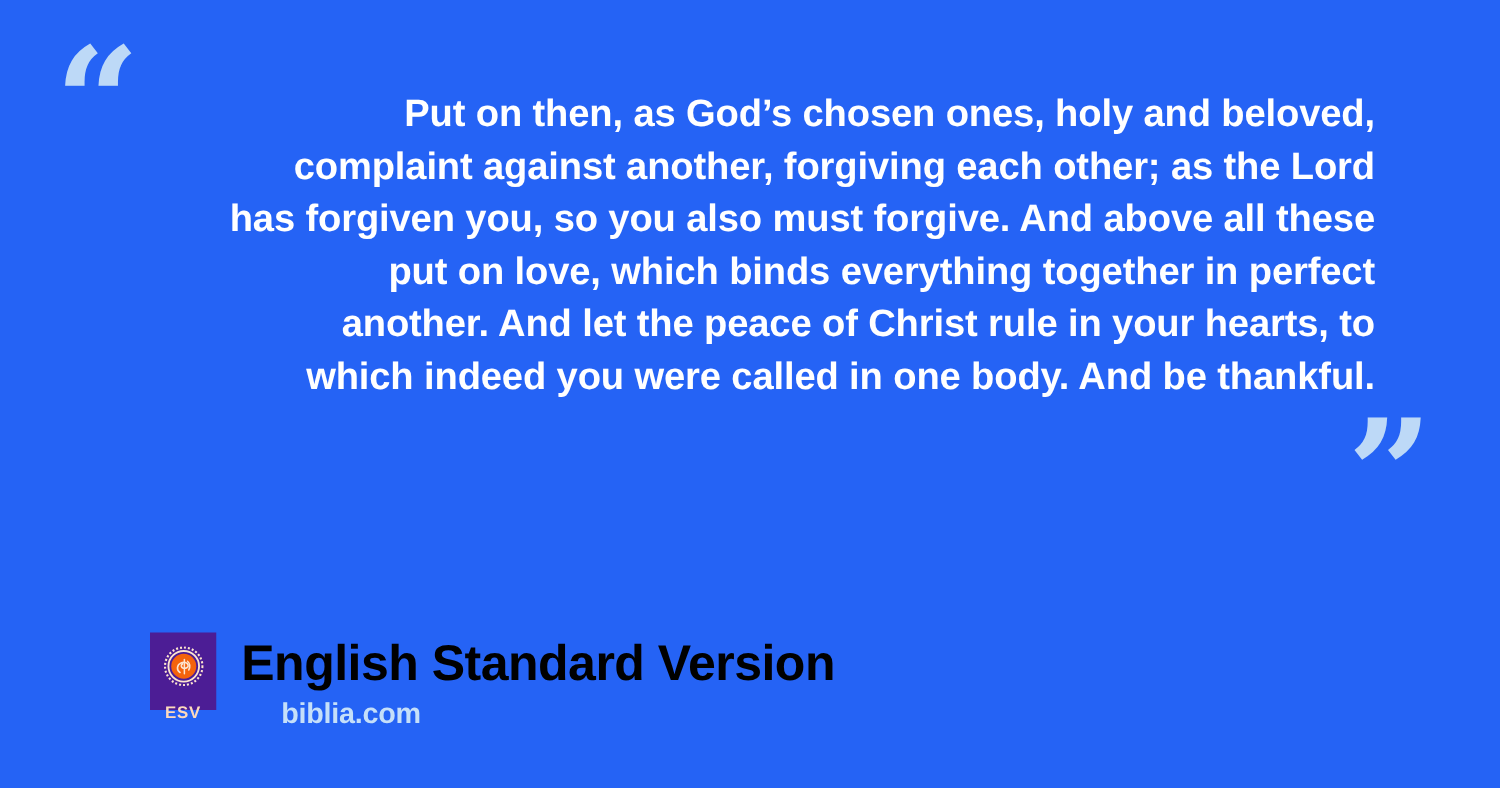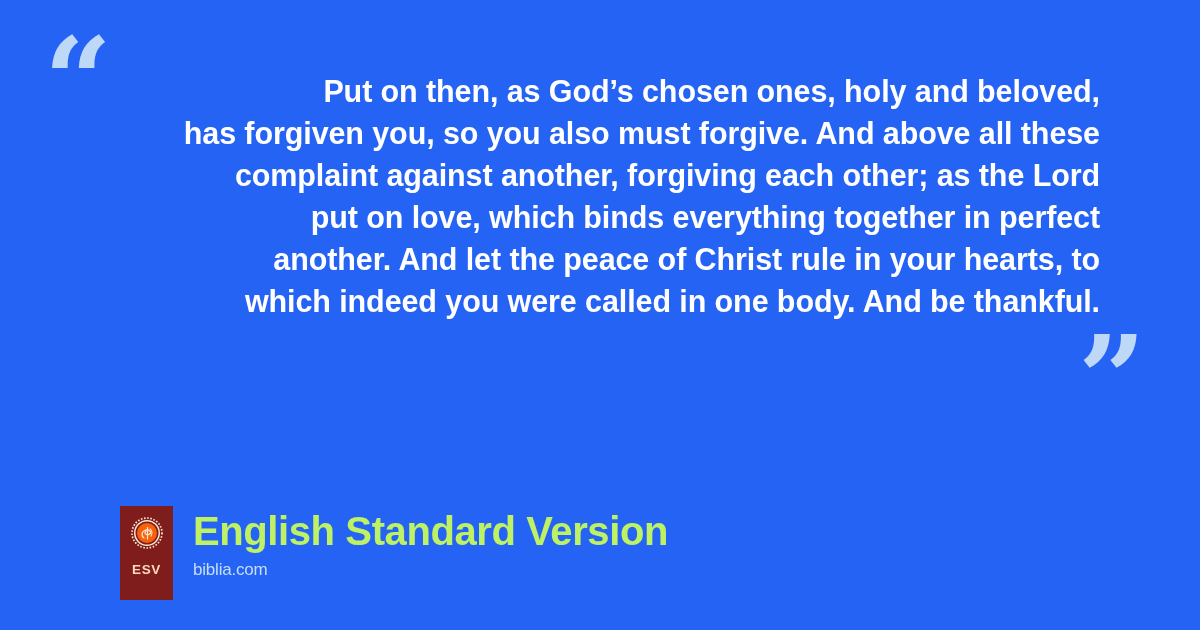--- a/index.html
+++ b/index.html
@@ -64,22 +64,22 @@
     position: absolute;
     left: 120px;
     top: 506px;
     display: flex;
     flex-direction: row;
     align-items: flex-start;
   }
 
   #esv-logo {
     width: 53px;
-    height: 94px;
-    background: #7f1d1d;
+    height: 62px;
+    background: #4c1d95;
     display: flex;
     flex-direction: column;
     align-items: center;
     justify-content: flex-start;
     flex: 0 0 auto;
     padding-top: 11px;
     box-sizing: border-box;
   }
   #esv-seal {
     width: 32px;
@@ -96,48 +96,49 @@
   }
 
   #attribution-text {
     margin-left: 20px;
     display: flex;
     flex-direction: column;
     justify-content: flex-start;
     padding-top: 2px;
   }
   #version-name {
-    color: #bef264;
+    color: #000000;
     font-size: 40px;
     font-weight: 700;
     line-height: 46px;
     letter-spacing: -0.4px;
     white-space: nowrap;
   }
   #site-url {
     color: #c5dff9;
-    font-size: 17px;
-    font-weight: 400;
+    font-size: 23px;
+    font-weight: 700;
     line-height: 30px;
     letter-spacing: -0.2px;
     margin-top: 1px;
     white-space: nowrap;
+    margin-left: 32px;
   }
 </style>
 </head>
 <body>
 
 <div id="card">
 
   <div class="quote-mark" id="quote-open">“</div>
 
   <div id="quote-block">
     <div class="quote-line">Put on then, as God’s chosen ones, holy and beloved,</div>
+    <div class="quote-line">complaint against another, forgiving each other; as the Lord</div>
     <div class="quote-line">has forgiven you, so you also must forgive. And above all these</div>
-    <div class="quote-line">complaint against another, forgiving each other; as the Lord</div>
     <div class="quote-line">put on love, which binds everything together in perfect</div>
     <div class="quote-line">another. And let the peace of Christ rule in your hearts, to</div>
     <div class="quote-line">which indeed you were called in one body. And be thankful.</div>
   </div>
 
   <div class="quote-mark" id="quote-close">”</div>
 
   <div id="attribution">
 
     <div id="esv-logo">

